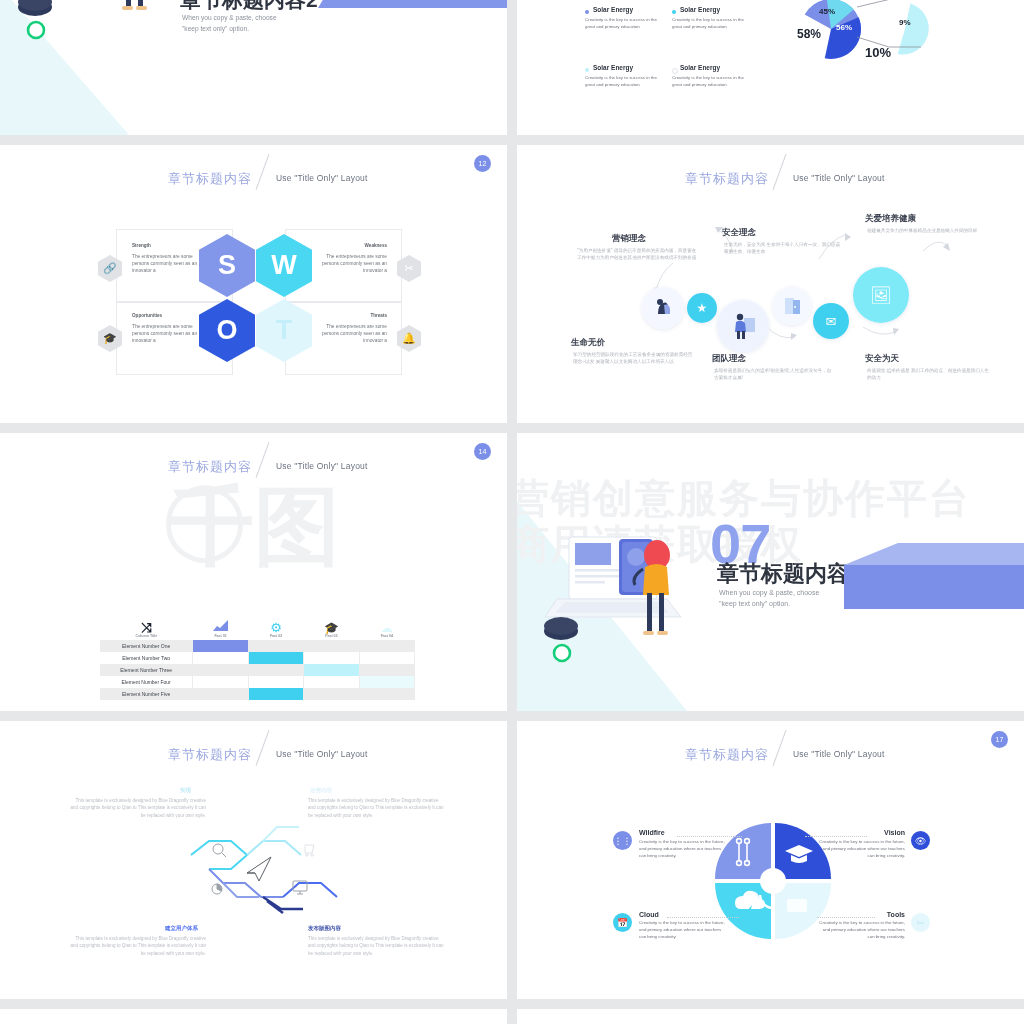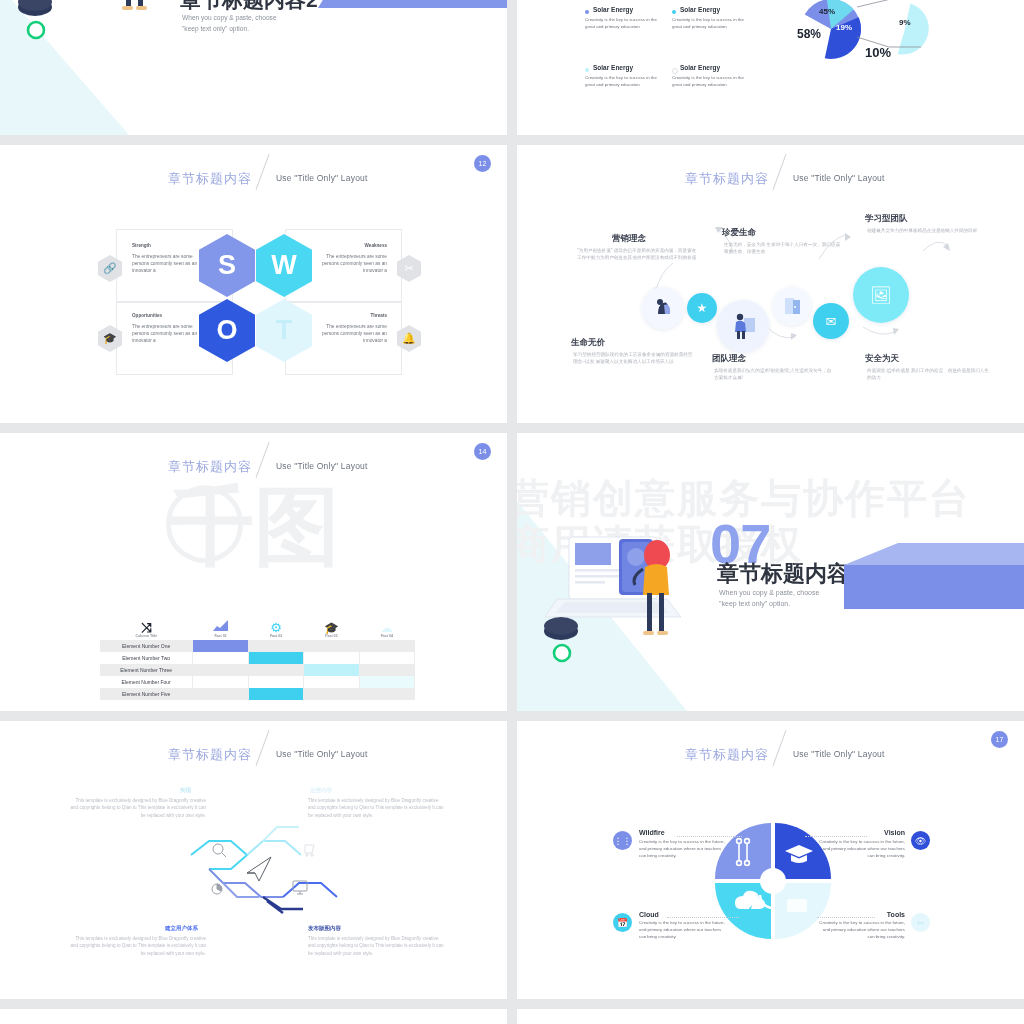--- a/index.html
+++ b/index.html
@@ -151,21 +151,21 @@
         <path d="M0 0 L0 -26 A26 26 0 0 1 -2 25.9 Z" fill="#bdf2fb" transform="rotate(12)"></path>
       </g>
 
       <path d="M78 12 L112 4" stroke="#8a8f98" stroke-width=".8" fill="none"></path>
       <path d="M112 4 L146 4" stroke="#8a8f98" stroke-width=".8" fill="none"></path>
       <path d="M78 42 L110 52" stroke="#8a8f98" stroke-width=".8" fill="none"></path>
       <path d="M110 52 L142 52" stroke="#8a8f98" stroke-width=".8" fill="none"></path>
     </svg>
     <div class="pct" style="left:280px;top:27px;font-size:12px;color:#1c2330;">58%</div>
     <div class="pct" style="left:302px;top:7px;font-size:8px;color:#1c2330;">45%</div>
-    <div class="pct" style="left:319px;top:23px;font-size:8px;color:#ffffff;">19%</div>
+    <div class="pct" style="left:319px;top:23px;font-size:8px;color:#ffffff;">56%</div>
     <div class="pct" style="left:348px;top:45px;font-size:13px;color:#1c2330;">10%</div>
     <div class="pct" style="left:382px;top:18px;font-size:8px;color:#1c2330;">9%</div>
   </div>
 
   <div class="slide">
     <div class="hdr">
       <div class="zh">章节标题内容</div>
       <div class="slash"></div>
       <div class="en">Use "Title Only" Layout</div>
     </div>
@@ -257,24 +257,24 @@
     <div class="circ" style="left:296px;top:158px;width:36px;height:36px;">
       <div class="inner" style="background:#3fd0f0;font-size:13px;">✉</div>
     </div>
     <div class="circ" style="left:336px;top:122px;width:56px;height:56px;">
       <div class="inner" style="background:#7ee9f7;font-size:17px;">🖼</div>
     </div>
 
     <div class="cc-title" style="left:58px;top:88px;margin-left:37px;">营销理念</div>
     <div class="cc-desc" style="left:60px;top:102px;width:120px;">"为用户创造价值" 倡导的已不是简单的买卖内涵，而是要在工作中努力为用户创造在其他供户那里没有或得不到的价值</div>
 
-    <div class="cc-title" style="left:205px;top:82px;">珍爱生命</div>
+    <div class="cc-title" style="left:205px;top:82px;">安全理念</div>
     <div class="cc-desc" style="left:207px;top:96px;width:118px;">生命无价，安全为天 生命对于每个人只有一次。我们应该尊重生命、珍爱生命</div>
 
-    <div class="cc-title" style="left:348px;top:68px;">学习型团队</div>
+    <div class="cc-title" style="left:348px;top:68px;">关爱培养健康</div>
     <div class="cc-desc" style="left:350px;top:82px;width:124px;">创建最具竞争力的中厚板精品企业是临钢人共同的目标</div>
 
     <div class="cc-title" style="left:54px;top:192px;">生命无价</div>
     <div class="cc-desc" style="left:56px;top:206px;width:120px;">学习型的经营团队现代化的工艺设备多金属的资源前景经营理念--以发 展凝聚人以文化陶冶人以工作培养人以</div>
 
     <div class="cc-title" style="left:195px;top:208px;">团队理念</div>
     <div class="cc-desc" style="left:197px;top:222px;width:118px;">实现价值是我们恒久的追求!创业激情;人生追求没句号，自古梁栋才会属!</div>
 
     <div class="cc-title" style="left:348px;top:208px;">安全为天</div>
     <div class="cc-desc" style="left:350px;top:222px;width:122px;">价值观念:追求价值是 我们工作的起点、创造价值是我们人生的动力</div>

